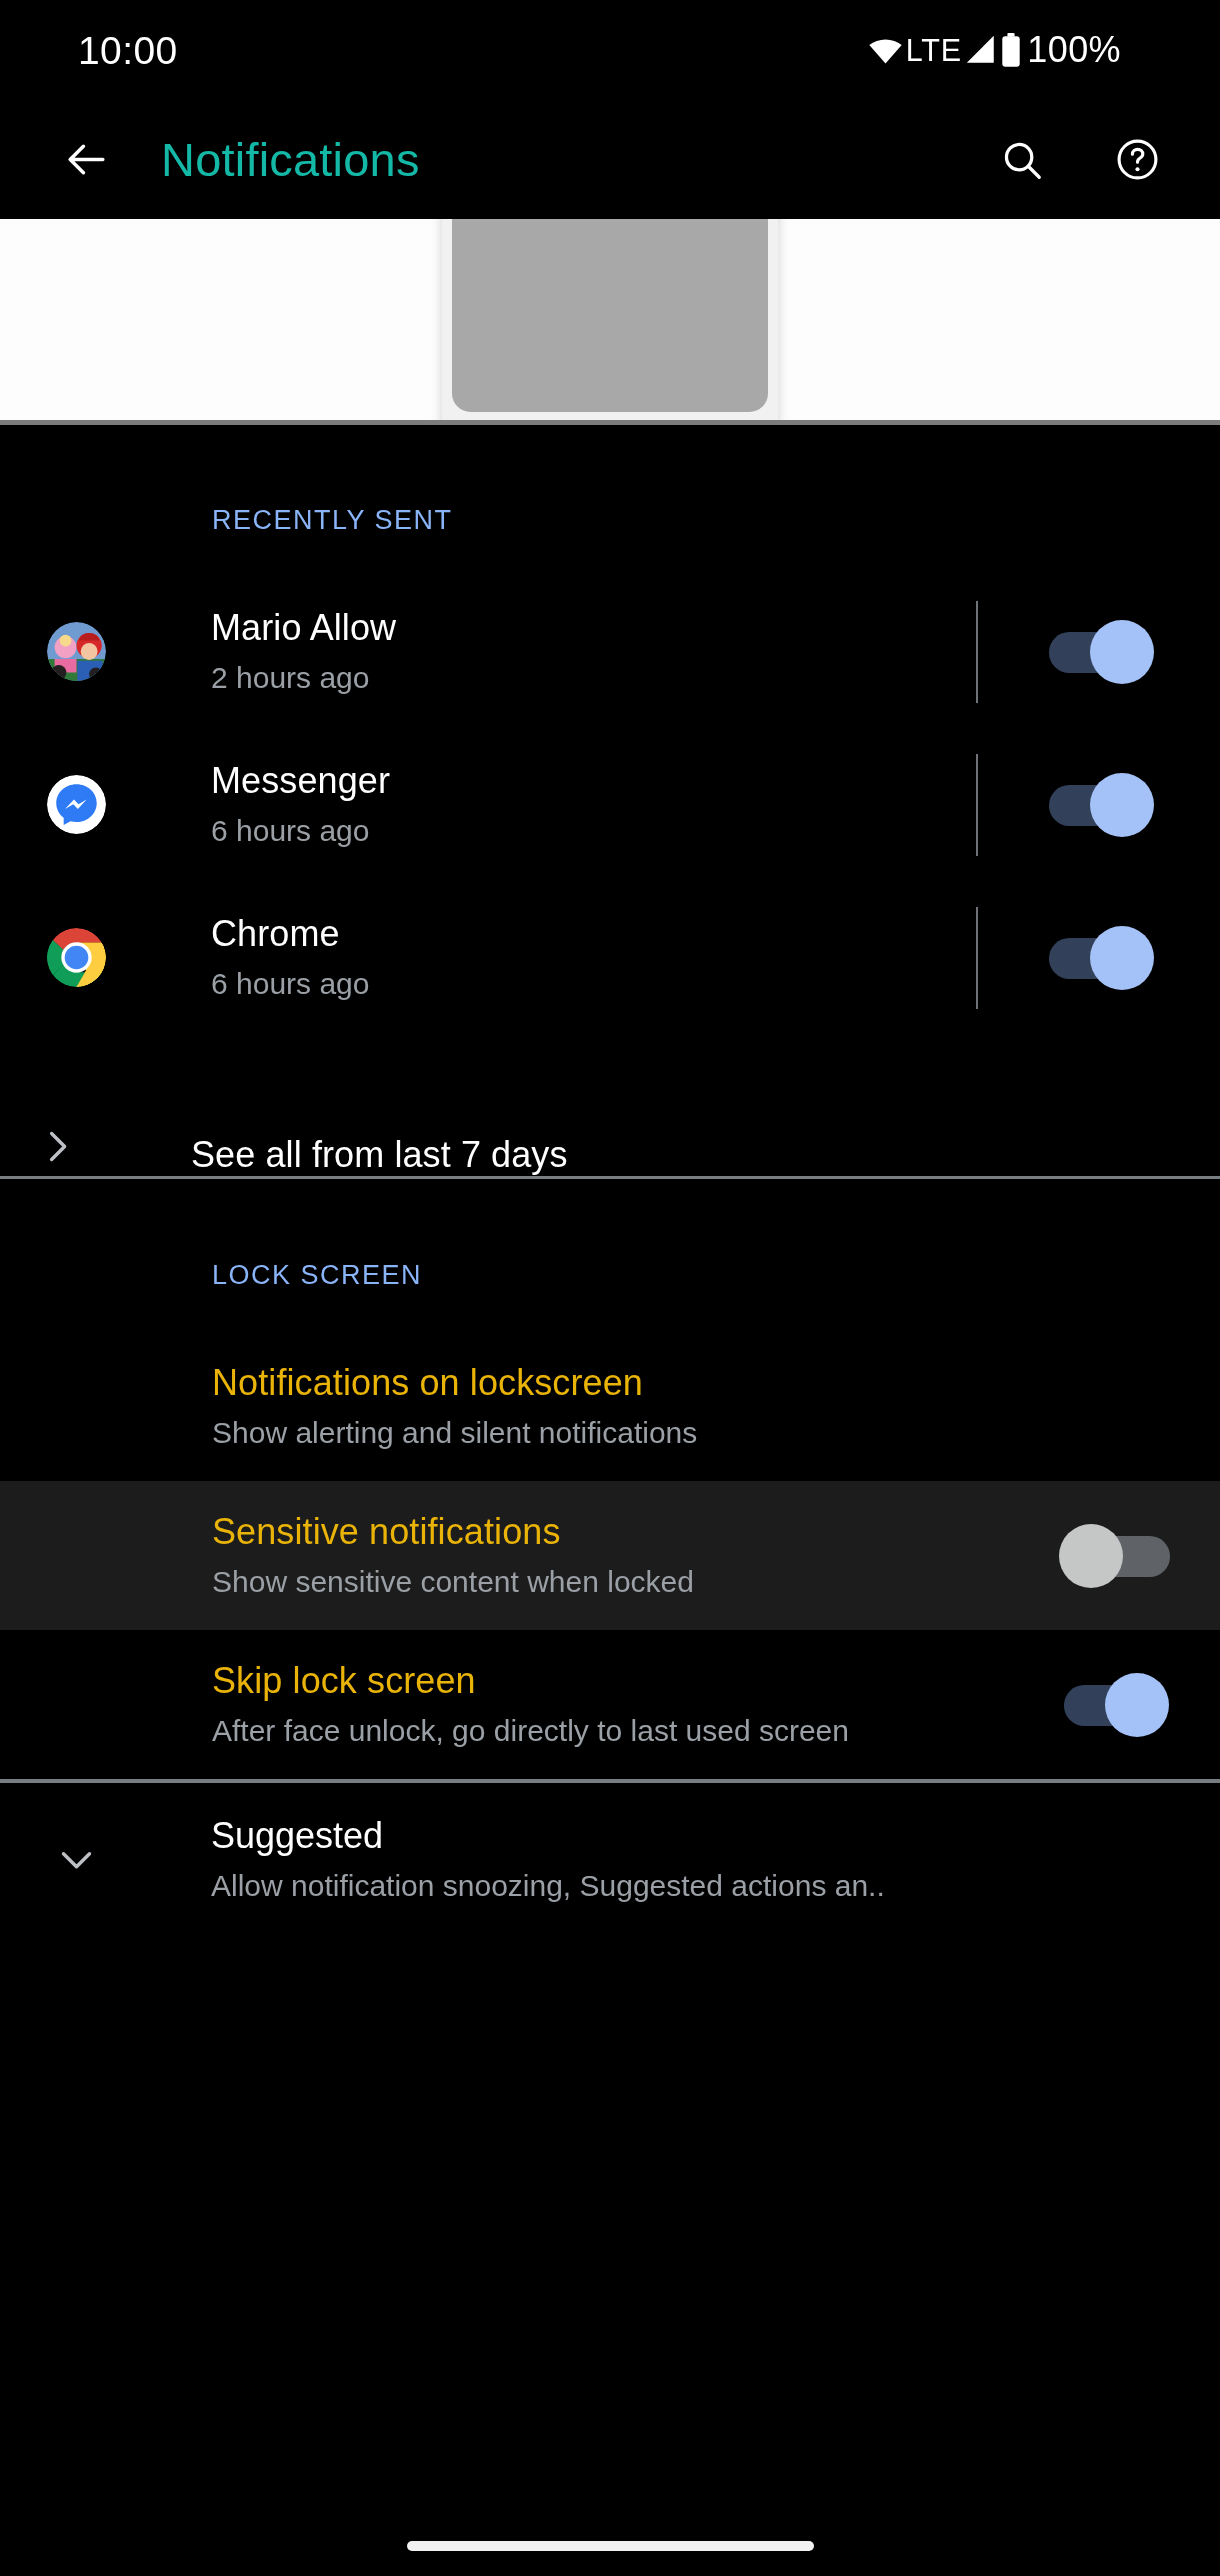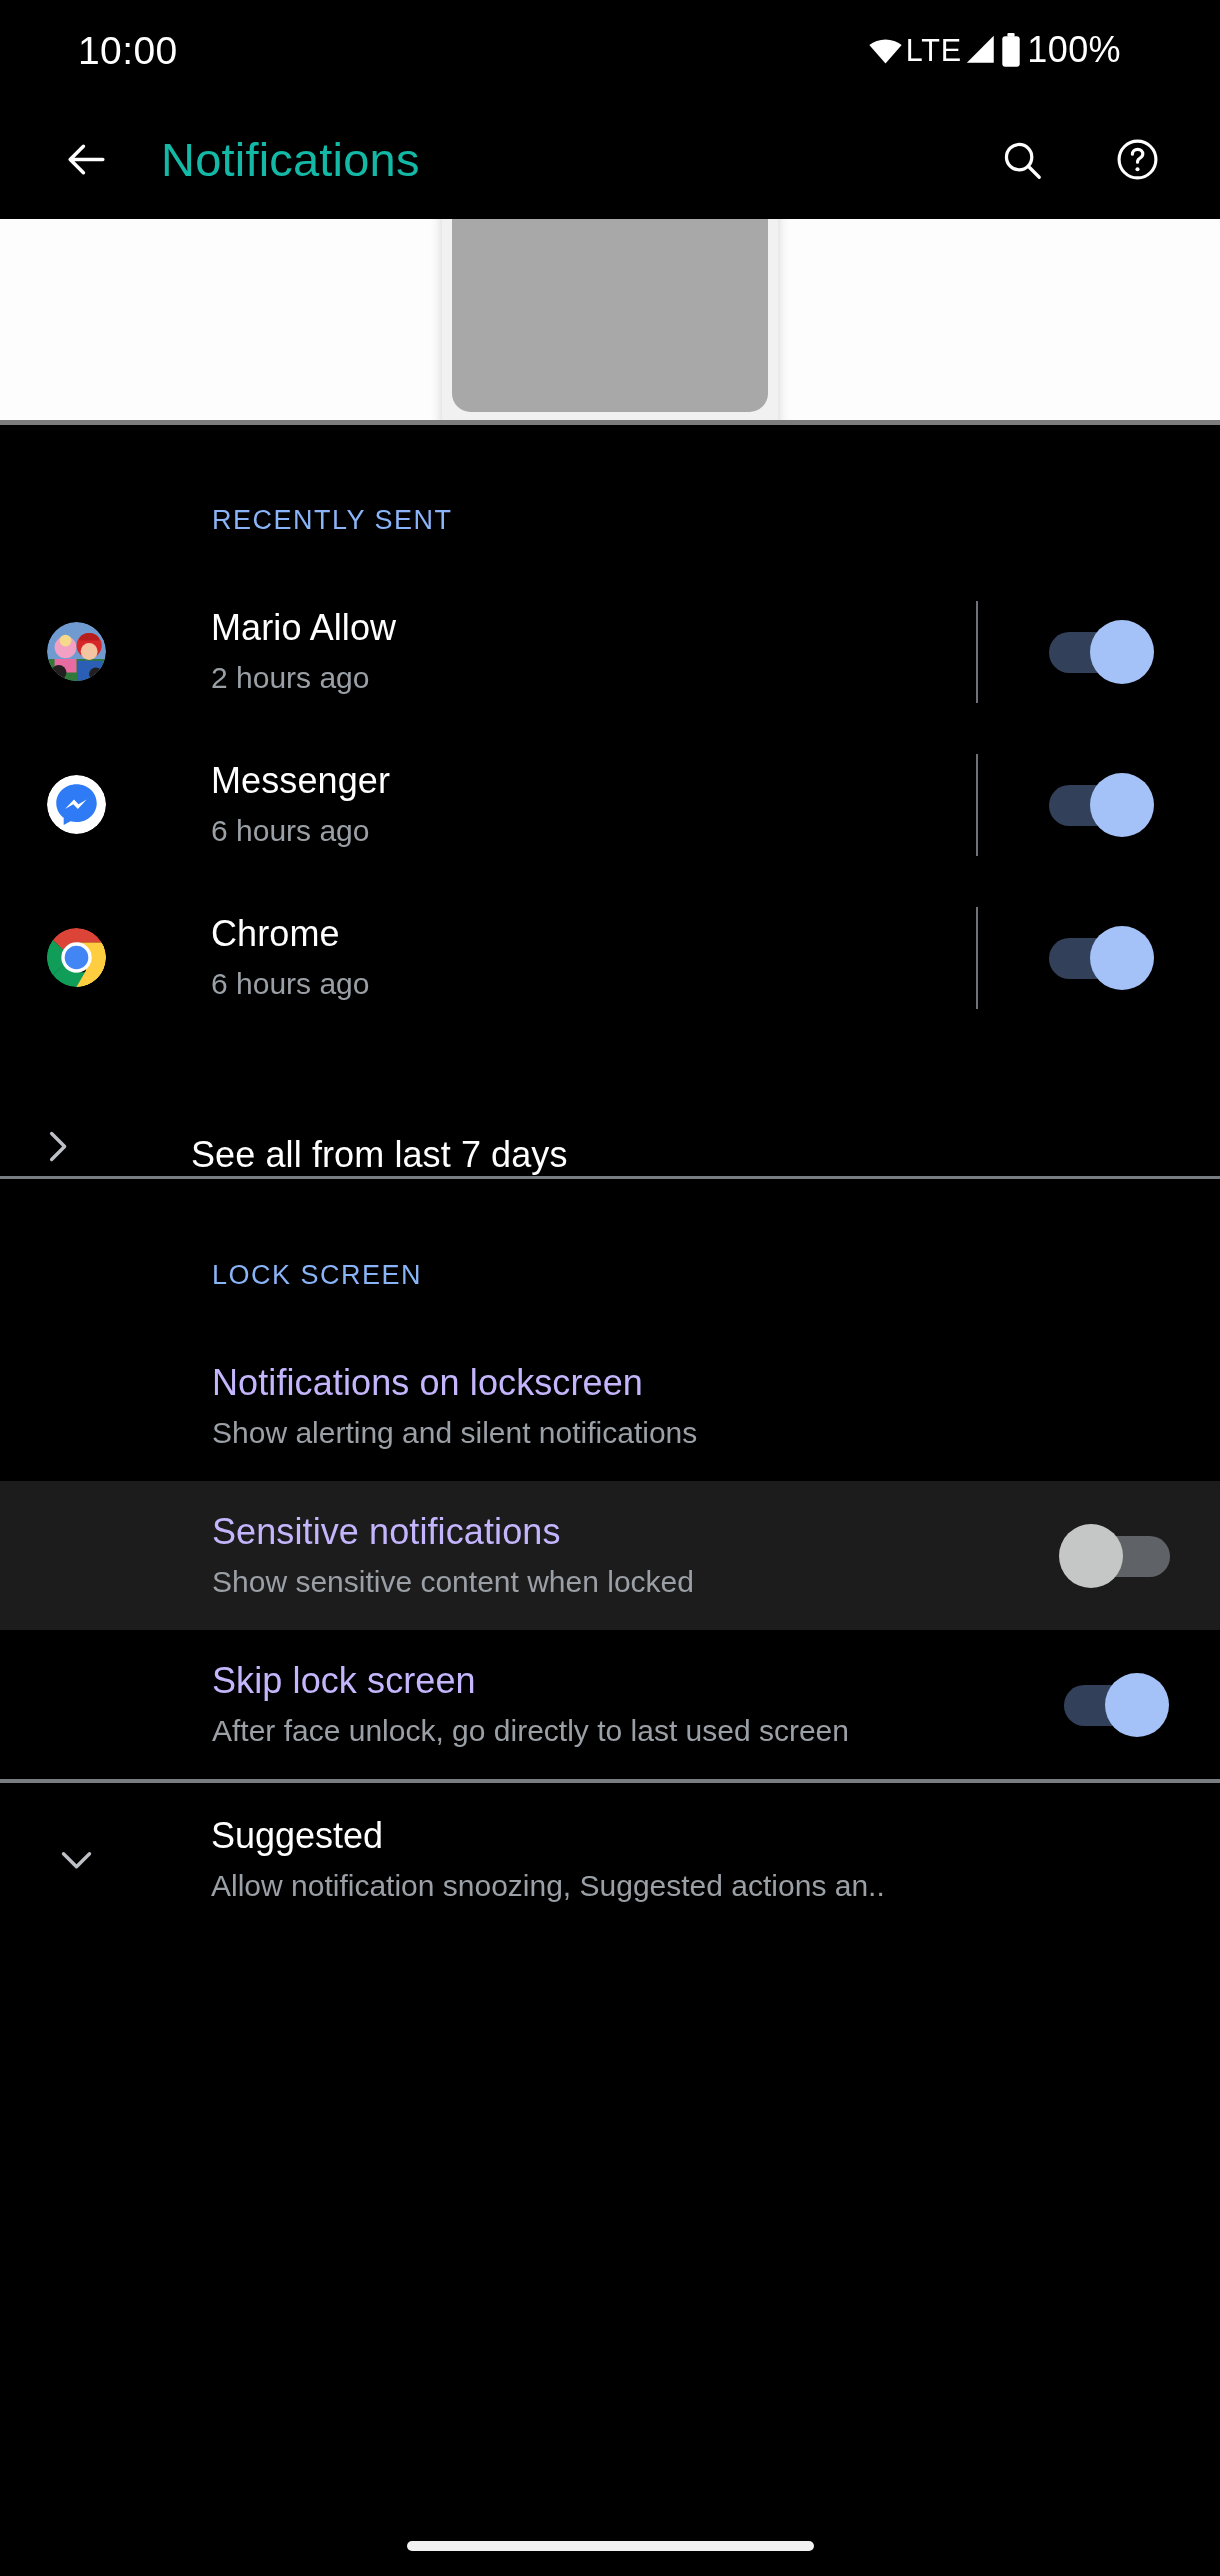--- a/index.html
+++ b/index.html
@@ -97,21 +97,21 @@
 
   .section-divider{ width:1220px; height:3.4px; background:#9aa0a6; opacity:.78; }
 
   
   .pref{
     display:flex; align-items:center; min-height:149px; padding:25.4px 0 25.4px 212px;
     background:#000;
   }
   .pref.highlight{ background:#1c1c1c; }
   .pref-text{ flex:1 1 auto; padding-right:17px; }
-  .pref-title{ color:#c4b5fd; font-size:36px; font-weight:400; line-height:1.2; letter-spacing:0.1px; }
+  .pref-title{ color:#eab308; font-size:36px; font-weight:400; line-height:1.2; letter-spacing:0.1px; }
   .pref-sub{ color:#9aa0a6; font-size:30px; font-weight:400; line-height:1.28; margin-top:10.2px; max-width:767px; }
   .pref-switch-cell{ width:212px; display:flex; align-items:center; justify-content:center; flex:0 0 auto; }
 
   
   .advanced{
     display:flex; align-items:center; min-height:153px; padding:29px 0 29px 47px;
   }
   .adv-chev{ width:59px; height:59px; display:flex; align-items:center; justify-content:center; flex:0 0 auto; }
   .adv-text{ margin-left:105px; }
   .adv-title{ color:#fff; font-size:36px; line-height:1.2; }

